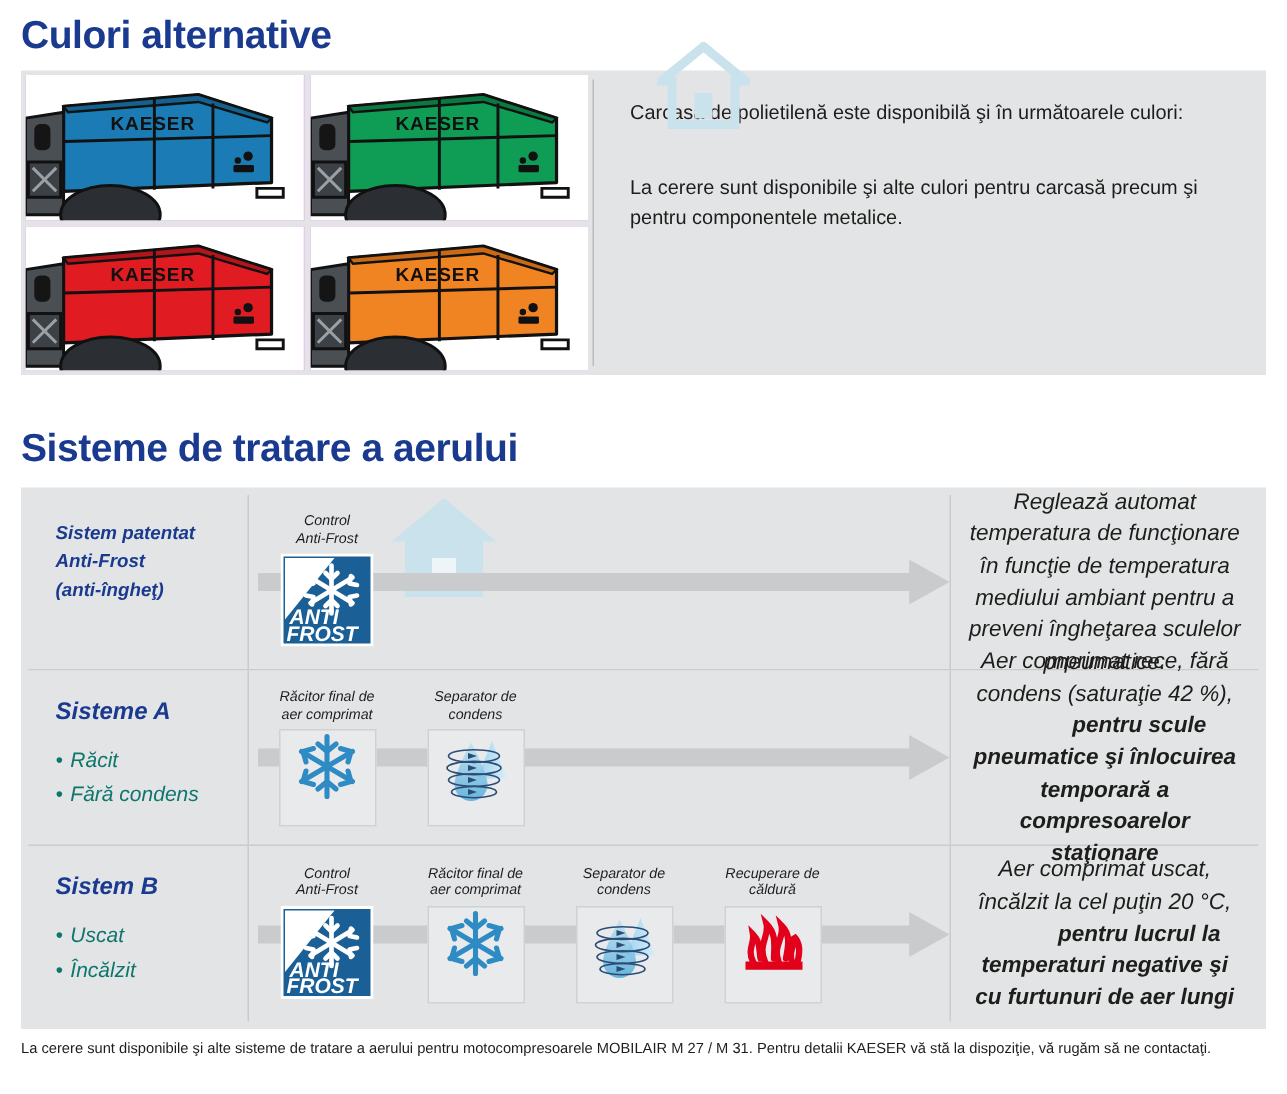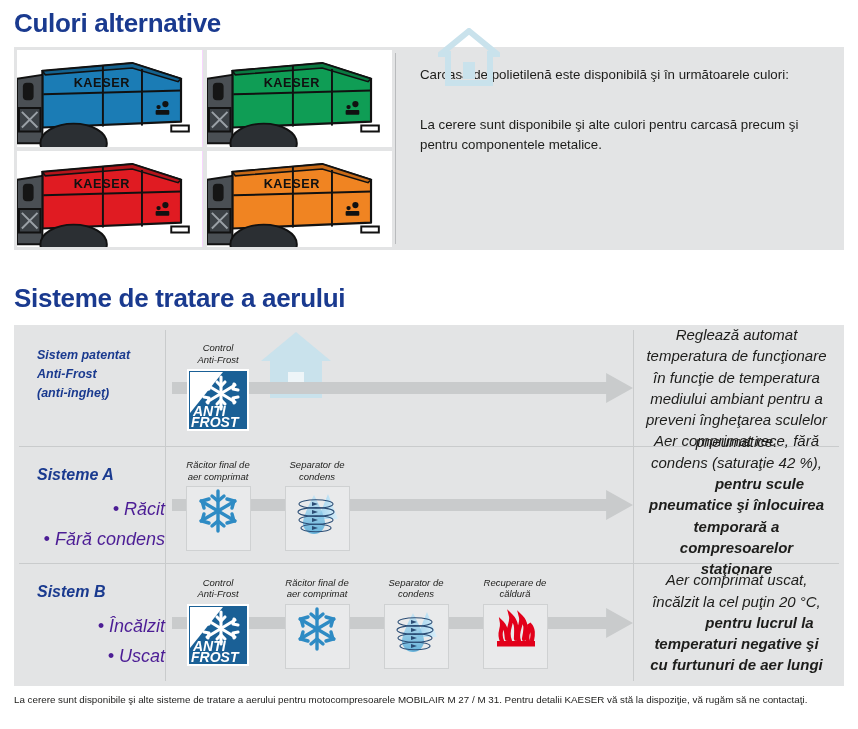--- a/index.html
+++ b/index.html
@@ -78,21 +78,21 @@
     border-right:1px solid #c9cbcc;
     padding:16px 0 0 18px;
     position:relative; z-index:3;
   }
   .lbl-title {
     color:#1a3a8f; font-weight:bold; font-size:12.5px; line-height:1.5;
   }
   .lbl-title.big { font-size:16px; }
   .bullets { margin-top:8px; }
   .bullets li {
-    list-style:none; color:#4c1d95; font-size:18px; line-height:1.65;text-align:right;
+    list-style:none; color:#0f766e; font-size:14px; line-height:1.65;
   }
   .bullets li:before { content:"\2022"; margin-right:5px; }
 
   .col-flow {
     flex:1; position:relative;
     border-right:1px solid #c9cbcc;
     display:flex; align-items:center;
     padding-left:10px;
   }
   
@@ -442,22 +442,22 @@
           <div class="col-desc">
             <div class="desc-txt"><span>Aer comprimat rece, fără condens (saturaţie 42 %), </span><b>pentru scule pneumatice şi înlocuirea temporară a compresoarelor staţionare</b></div>
           </div>
         </div>
         <div class="sys-row">
           <div class="col-label">
             <div class="lbl-title big">
               <div>Sistem B</div>
             </div>
             <ul class="bullets">
+              <li>Uscat</li>
               <li>Încălzit</li>
-              <li>Uscat</li>
             </ul>
           </div>
           <div class="col-flow">
             <div class="flow-arrow">
               <svg viewBox="0 0 480 30" preserveAspectRatio="none">
        <path d="M0 9 L452 9 L452 0 L480 15 L452 30 L452 21 L0 21 Z" fill="#c9cbcc"></path>
      </svg>
             </div>
             <div class="icon-cell">
               <div class="icon-cap" style="white-space: pre-line;">Control

